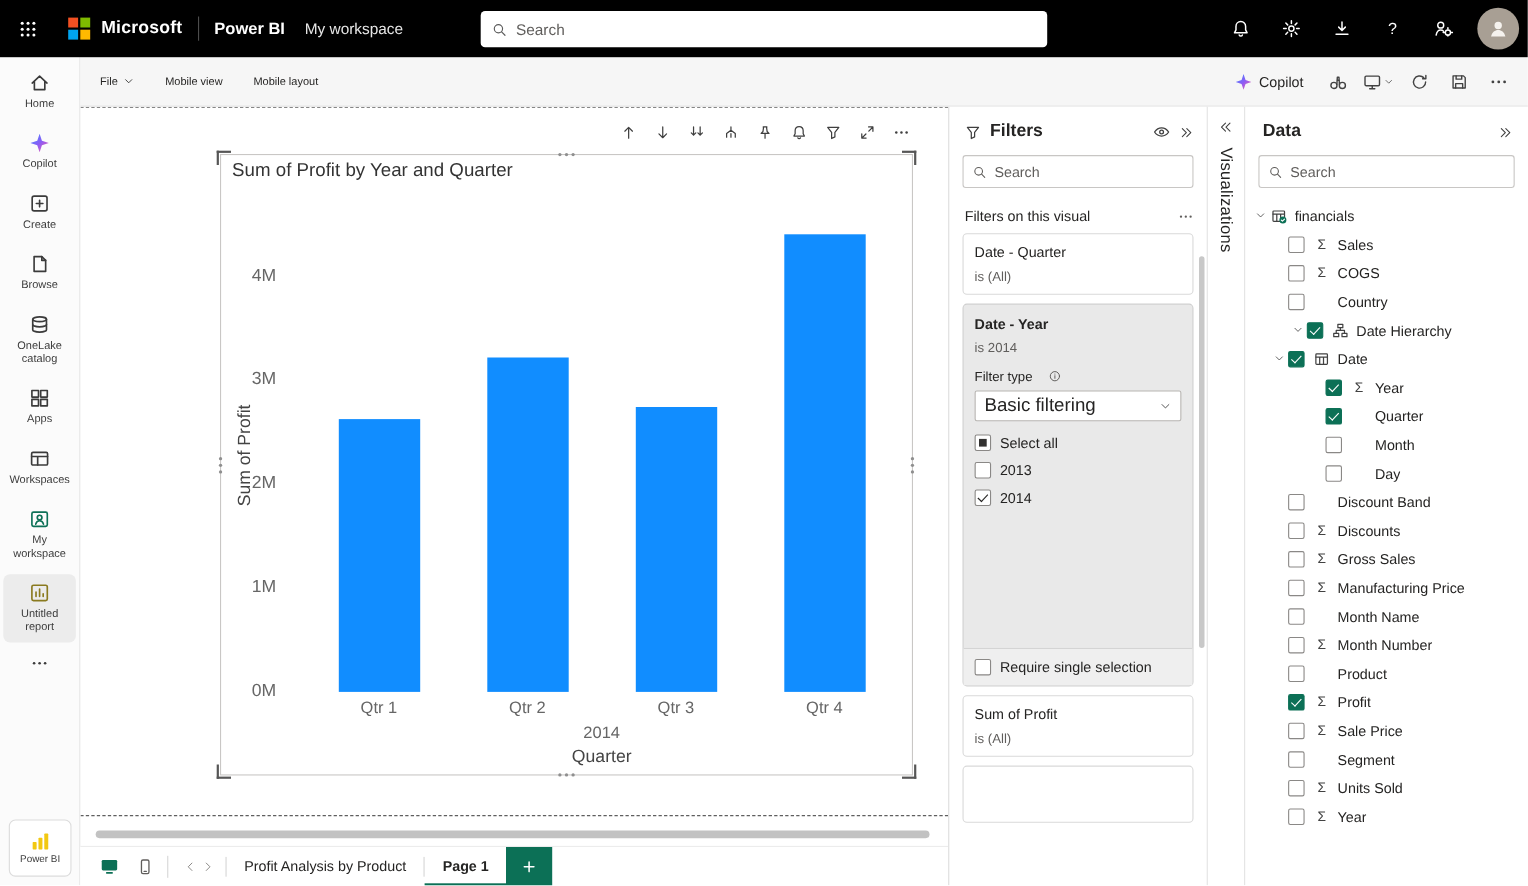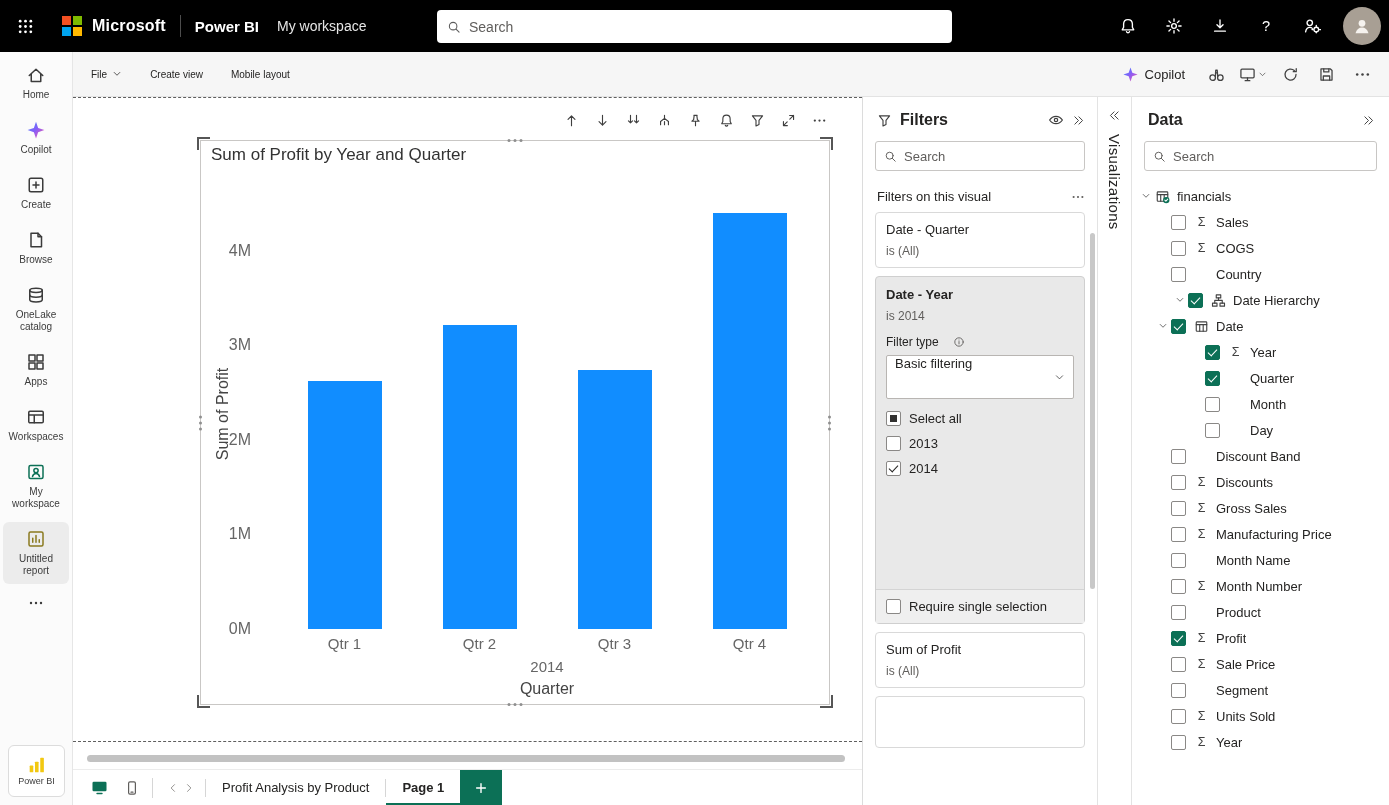--- a/index.html
+++ b/index.html
@@ -105,21 +105,21 @@
 .fsection{display:flex;align-items:center;justify-content:space-between;padding:18px 12px 8px 14px;font-size:13px;color:#252423;}
 .fsection .icn{color:#605e5c;}
 .fcards{padding:0 12px;display:flex;flex-direction:column;gap:8px;}
 .fcard{border:1px solid #d9d9d9;border-radius:4px;background:#fff;padding:9px 10px;flex:none;}
 .fcard-title{font-size:13px;color:#252423;}
 .fcard.expanded .fcard-title{font-weight:700;}
 .fcard-cond{font-size:12px;color:#605e5c;margin-top:7px;}
 .fcard.expanded{background:#e9e9e9;border-color:#cfcfcf;height:348px;display:flex;flex-direction:column;padding:10px 10px 0;}
 .ftype-label{display:flex;align-items:center;gap:14px;font-size:12px;color:#252423;margin-top:12px;}
 .ftype-label .icn{color:#605e5c;}
-.fdrop{margin-top:6px;height:44px;background:#fff;border:1px solid #b8b5b2;border-radius:2px;display:flex;justify-content:space-between;padding:0 8px;font-size:13px;color:#252423;}
+.fdrop{margin-top:6px;height:28px;background:#fff;border:1px solid #b8b5b2;border-radius:2px;display:flex;align-items:center;justify-content:space-between;padding:0 8px;font-size:17px;color:#252423;}
 .fdrop .icn{color:#424242;}
 .fopts{margin-top:12px;display:flex;flex-direction:column;gap:10px;}
 .fopt{display:flex;align-items:center;gap:8px;font-size:13px;color:#252423;cursor:pointer;}
 .fspacer{flex:1;}
 .freq{display:flex;align-items:center;gap:8px;font-size:13px;color:#252423;border-top:1px solid #d4d4d4;margin:0 -10px;padding:9px 10px;background:#efefef;}
 .fcard.ghost{height:52px;}
 .fscrollbar{position:absolute;right:2px;top:136px;width:5px;height:356px;border-radius:3px;background:#c8c8c8;}
 
 
 .cb{width:15px;height:15px;border:1px solid #8a8886;border-radius:2px;background:#fff;position:relative;flex:none;display:inline-block;}
@@ -360,21 +360,21 @@
     <div class="ribbon-left">
         <button class="ribbon-item">
           <span>File</span>
           <span class="icn">
             <svg width="10" height="10" viewBox="0 0 16 16" fill="none" stroke="currentColor" stroke-width="1.2" stroke-linecap="round" stroke-linejoin="round">
               <path d="M3.5 5.5L8 10l4.5-4.5"></path>
             </svg>
           </span>
         </button>
         <button class="ribbon-item">
-          <span>Create view</span>
+          <span>Mobile view</span>
         </button>
         <button class="ribbon-item">
           <span>Mobile layout</span>
         </button>
       </div>
     <div class="ribbon-right">
       <button class="copilot-btn">
         <span class="icn">
             <svg width="17" height="17" viewBox="0 0 16 16">
               <defs>

